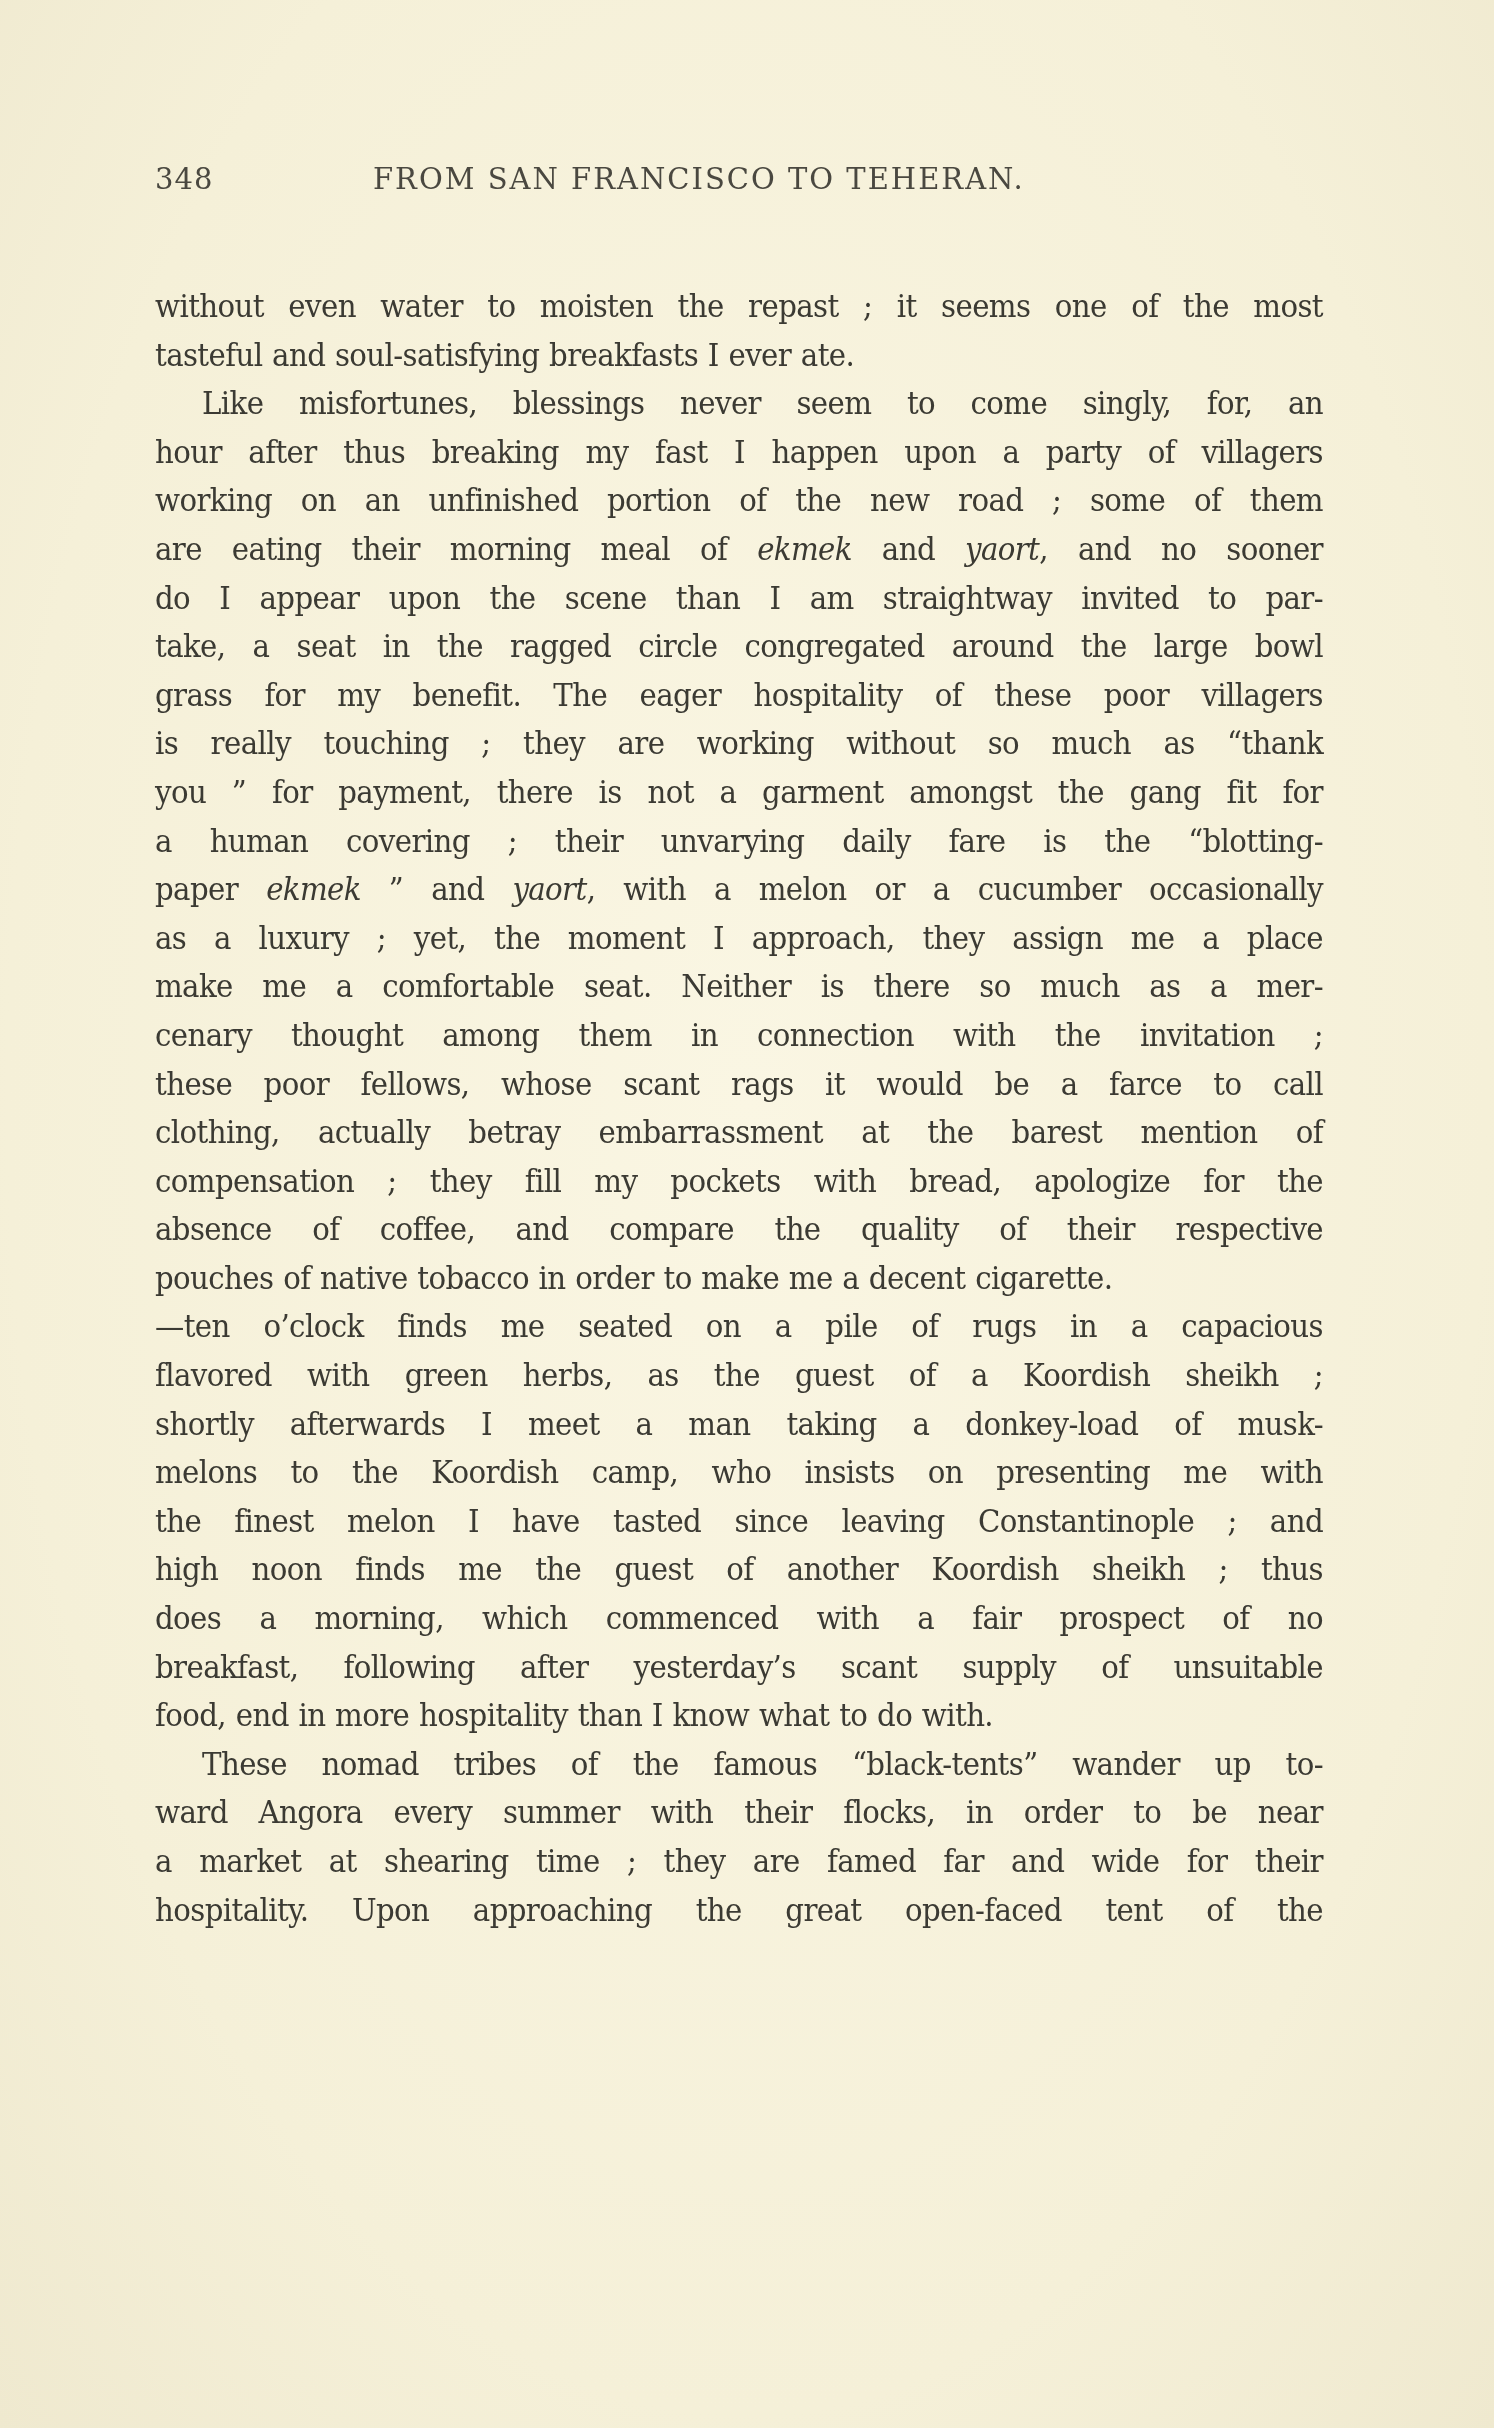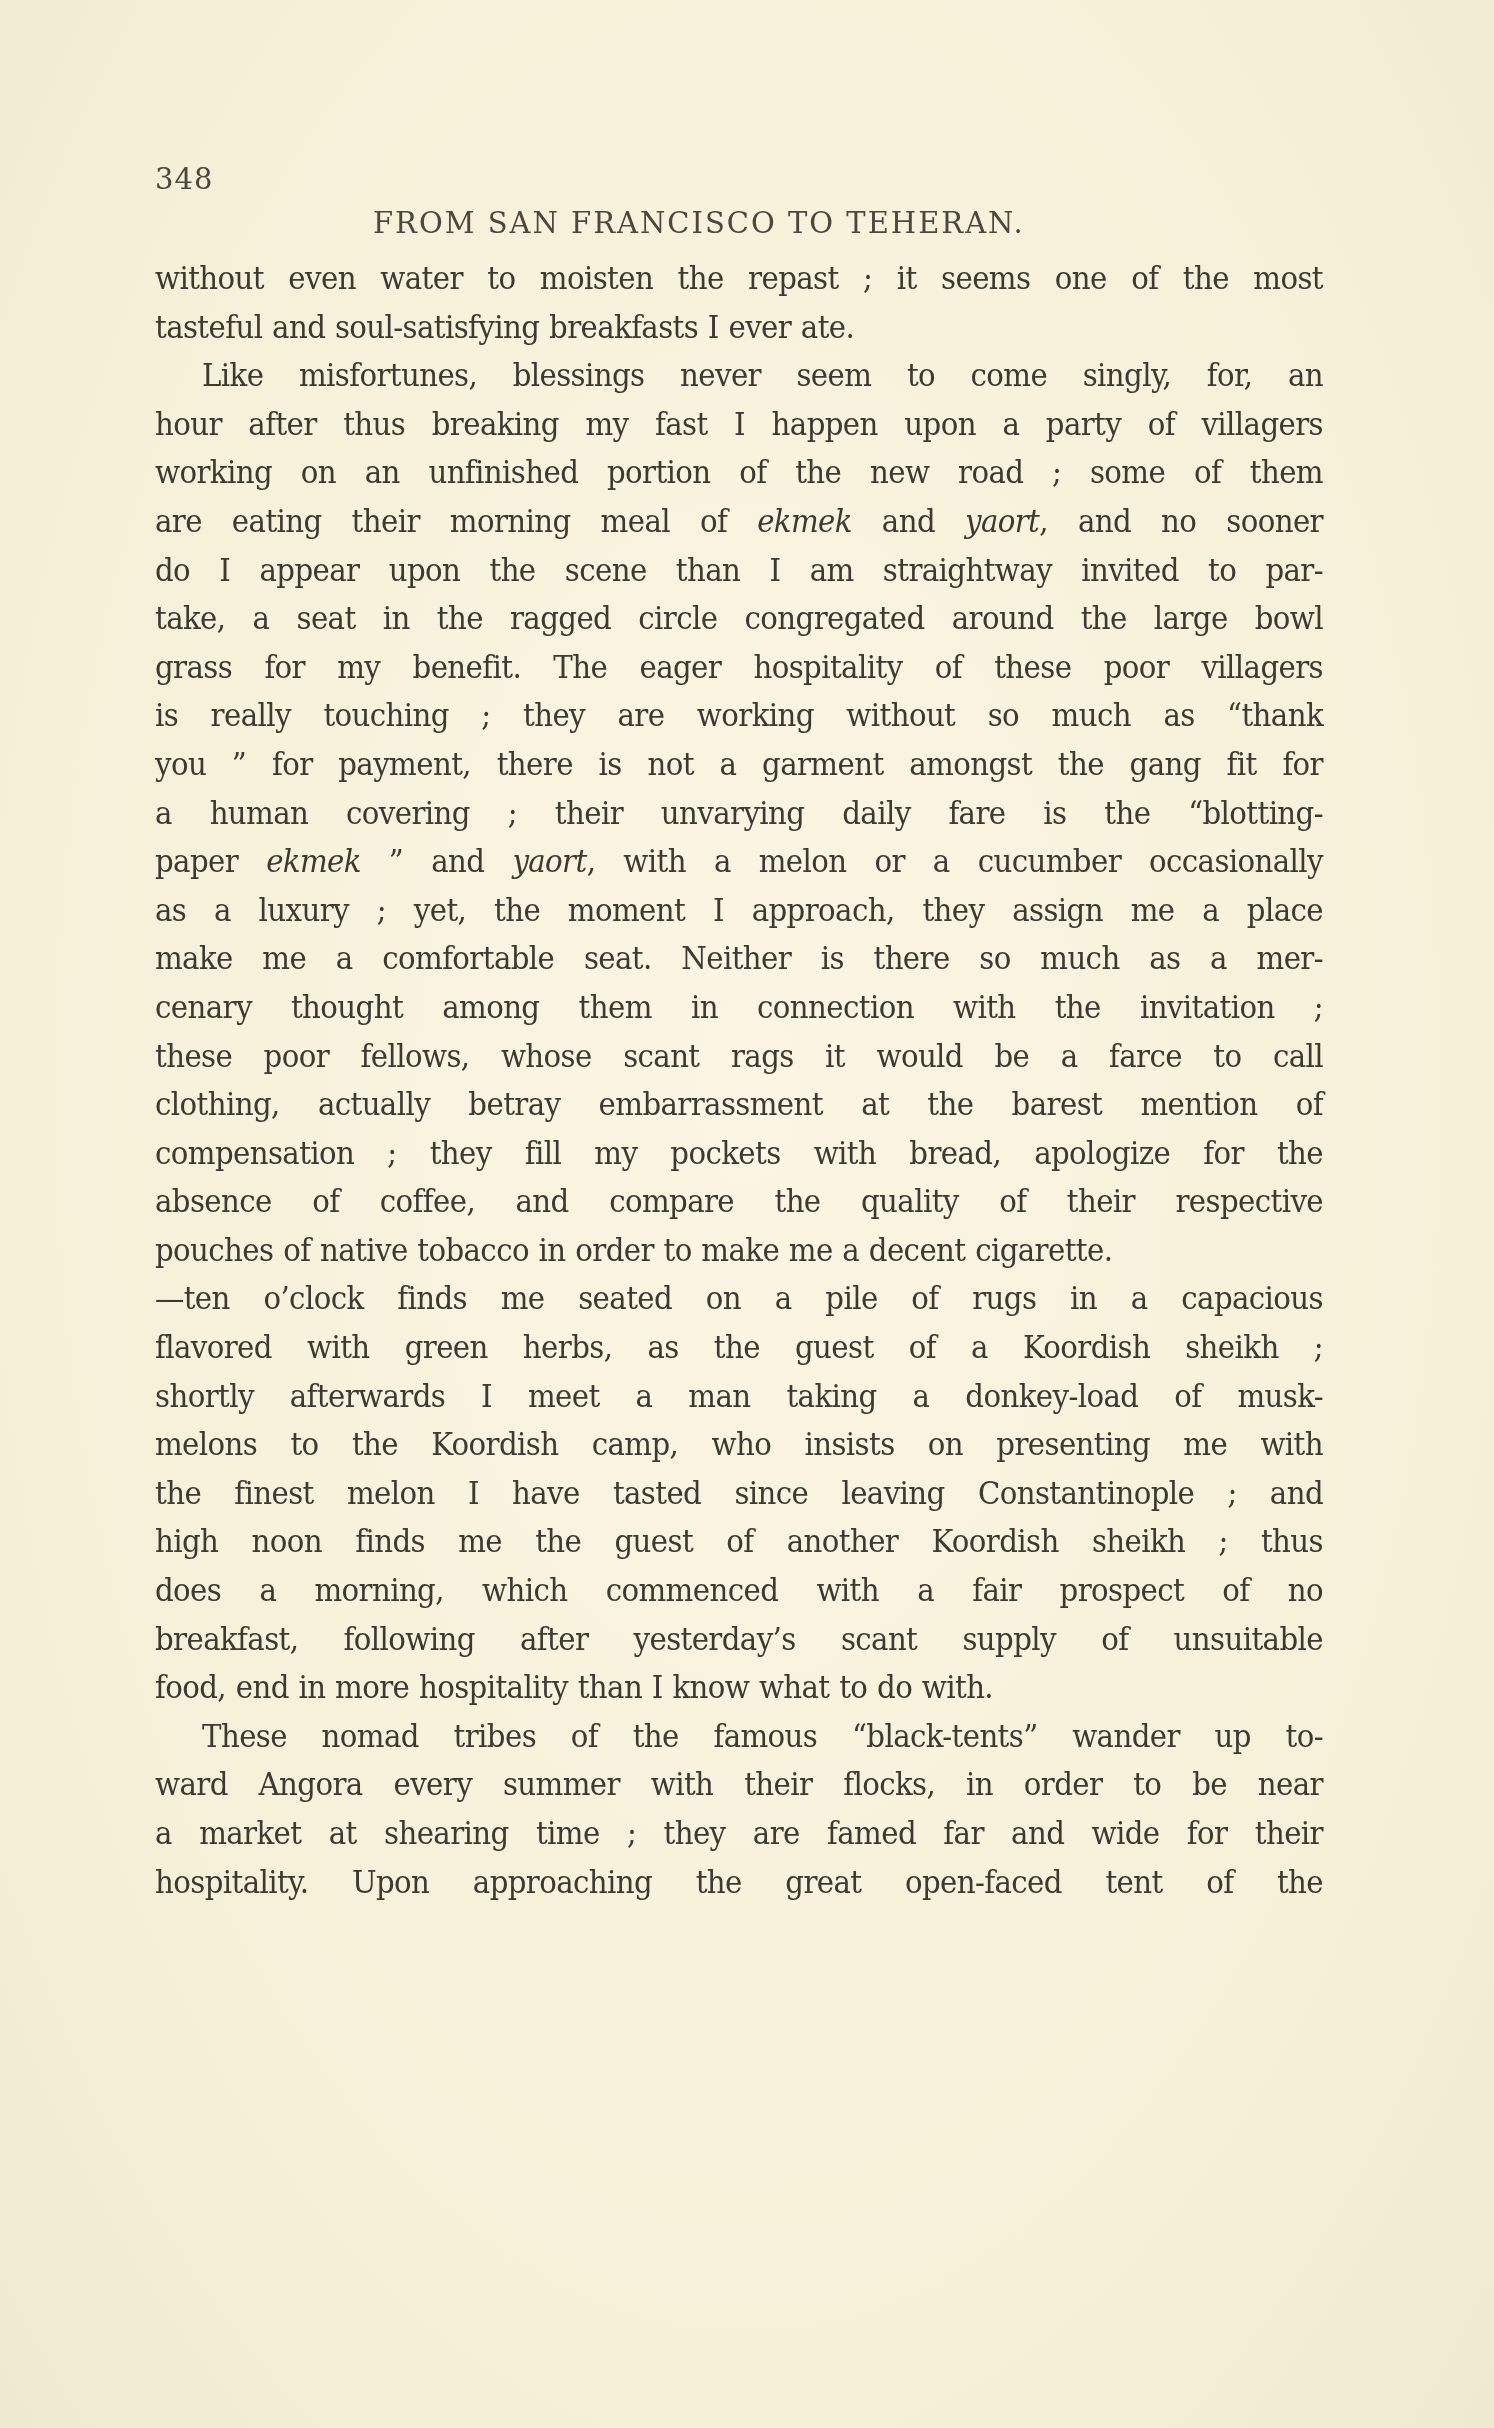--- a/index.html
+++ b/index.html
@@ -18,22 +18,22 @@
     font-family: "DejaVu Serif", "Liberation Serif", serif;
   }
   .running-head {
     position: relative;
     height: 44px;
     font-size: 29px;
     letter-spacing: 1px;
     color: #4a4840;
   }
   .page-number { position: absolute; left: 0; top: 0; }
-  .running-title { position: absolute; left: 218px; top: 0; letter-spacing: 2px; margin-top: 44px; }
-  .body-text { margin-top: 48px; }
+  .running-title { position: absolute; left: 218px; top: 0; letter-spacing: 2px; }
+  .body-text { margin-top: 76px; }
   .line {
     display: block;
     height: 48.6px;
     line-height: 48.6px;
     font-size: 32.5px;
     text-align: justify;
     text-align-last: justify;
     white-space: nowrap;
     font-stretch: condensed;
     letter-spacing: -0.6px;

